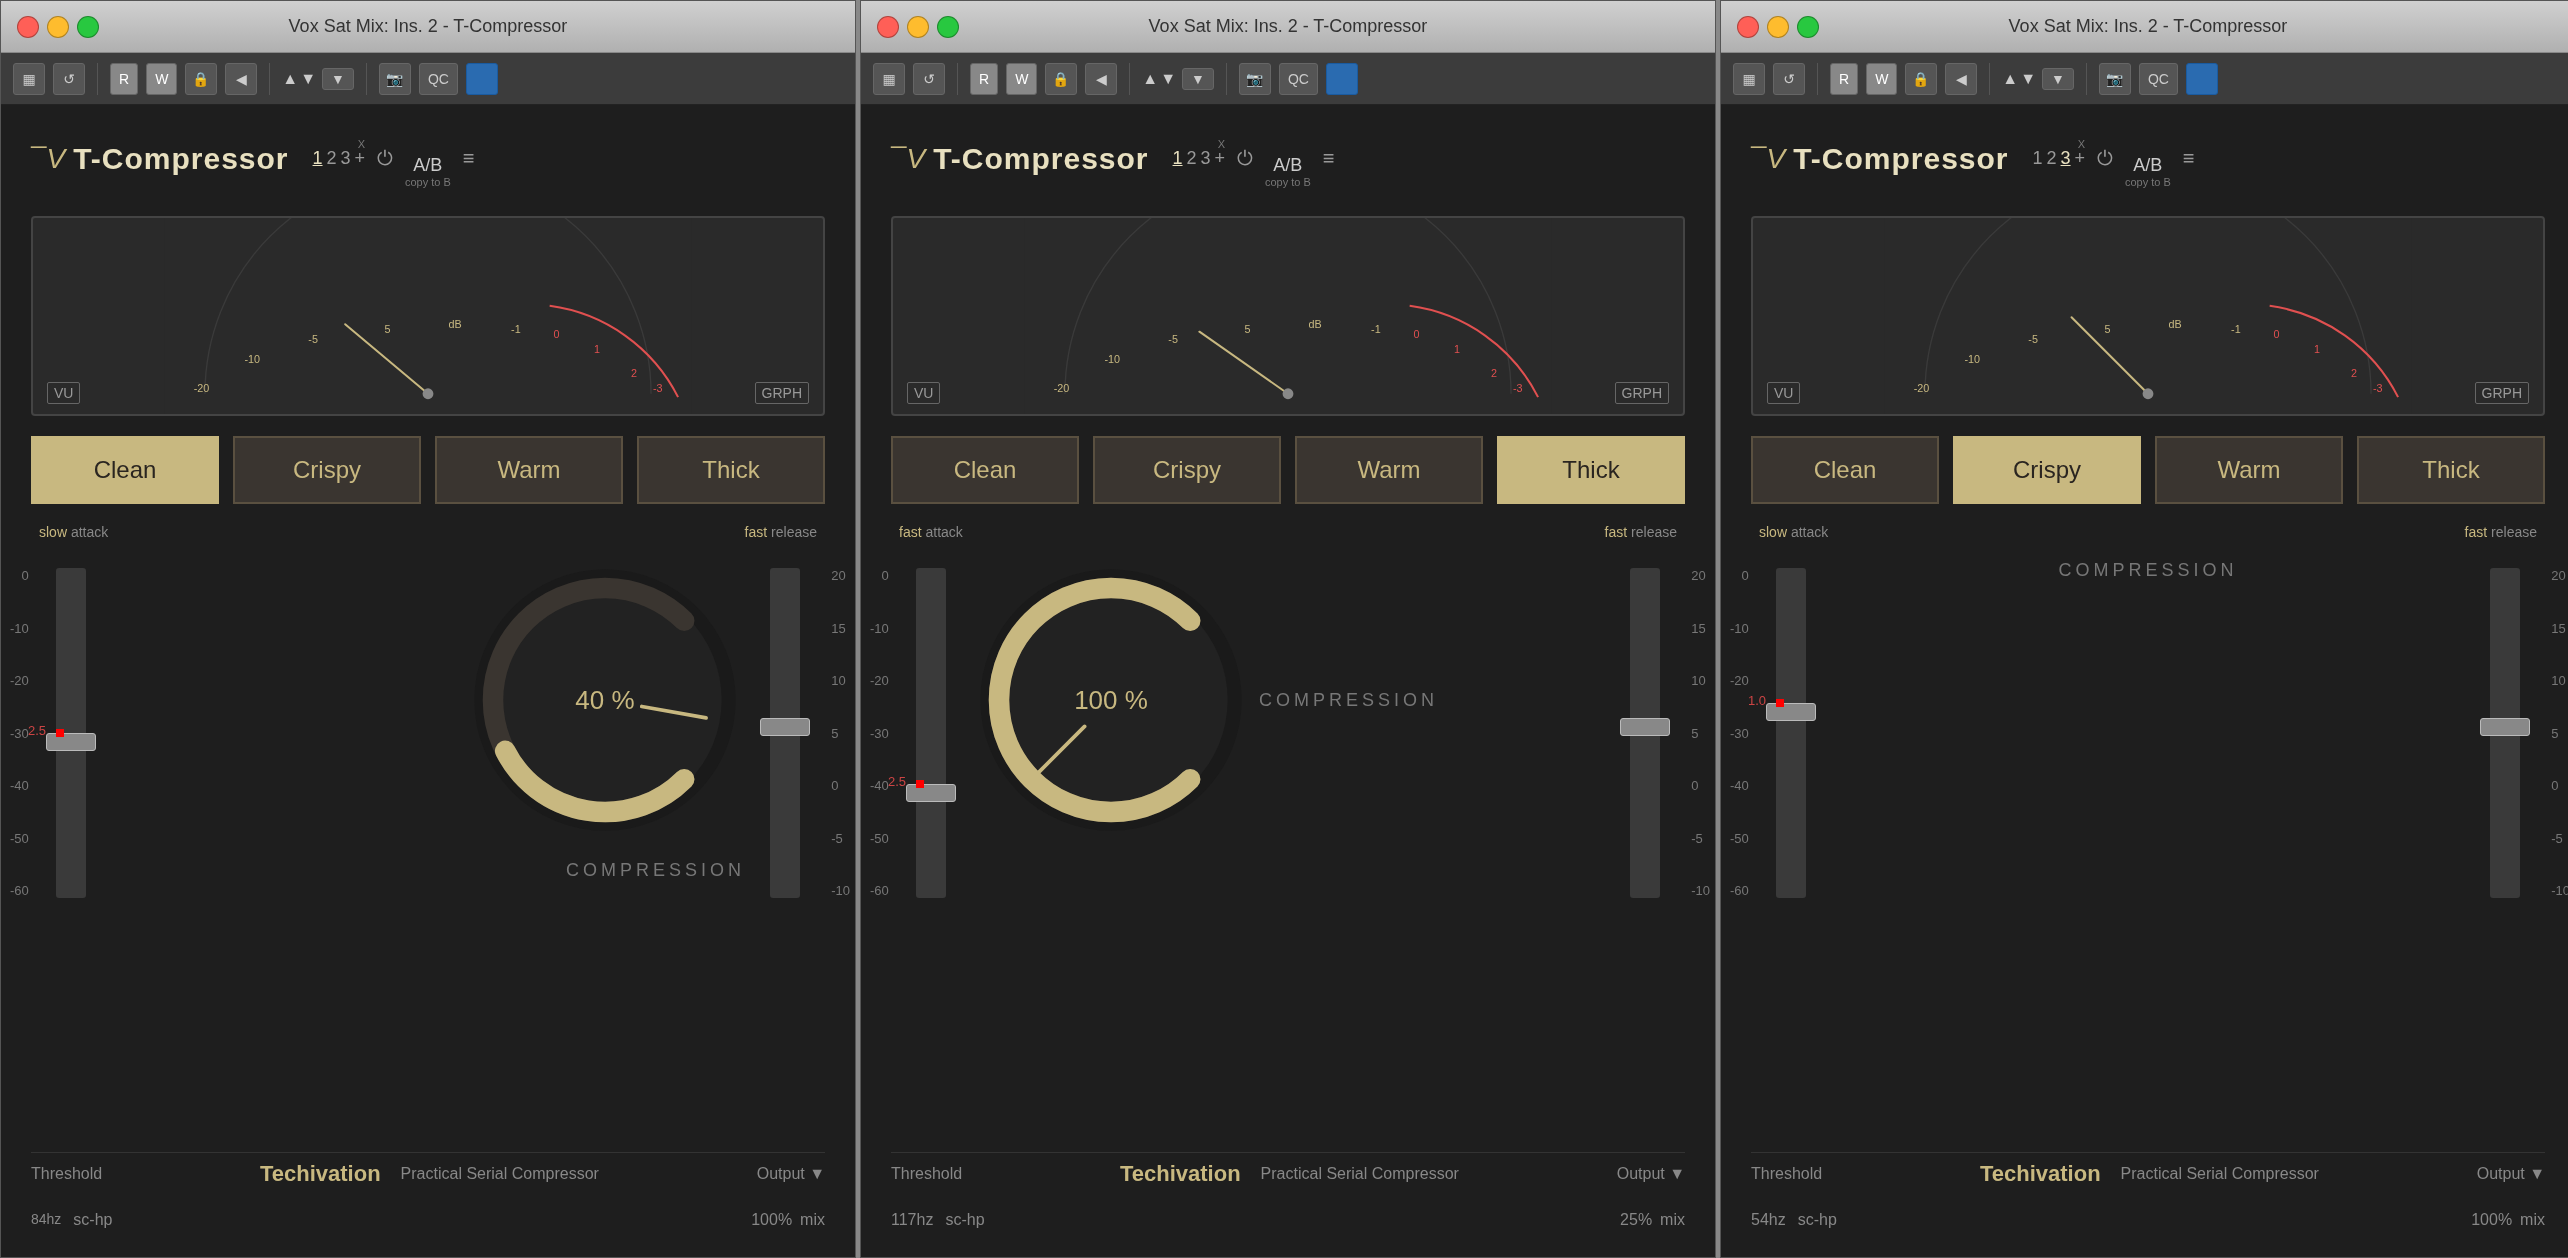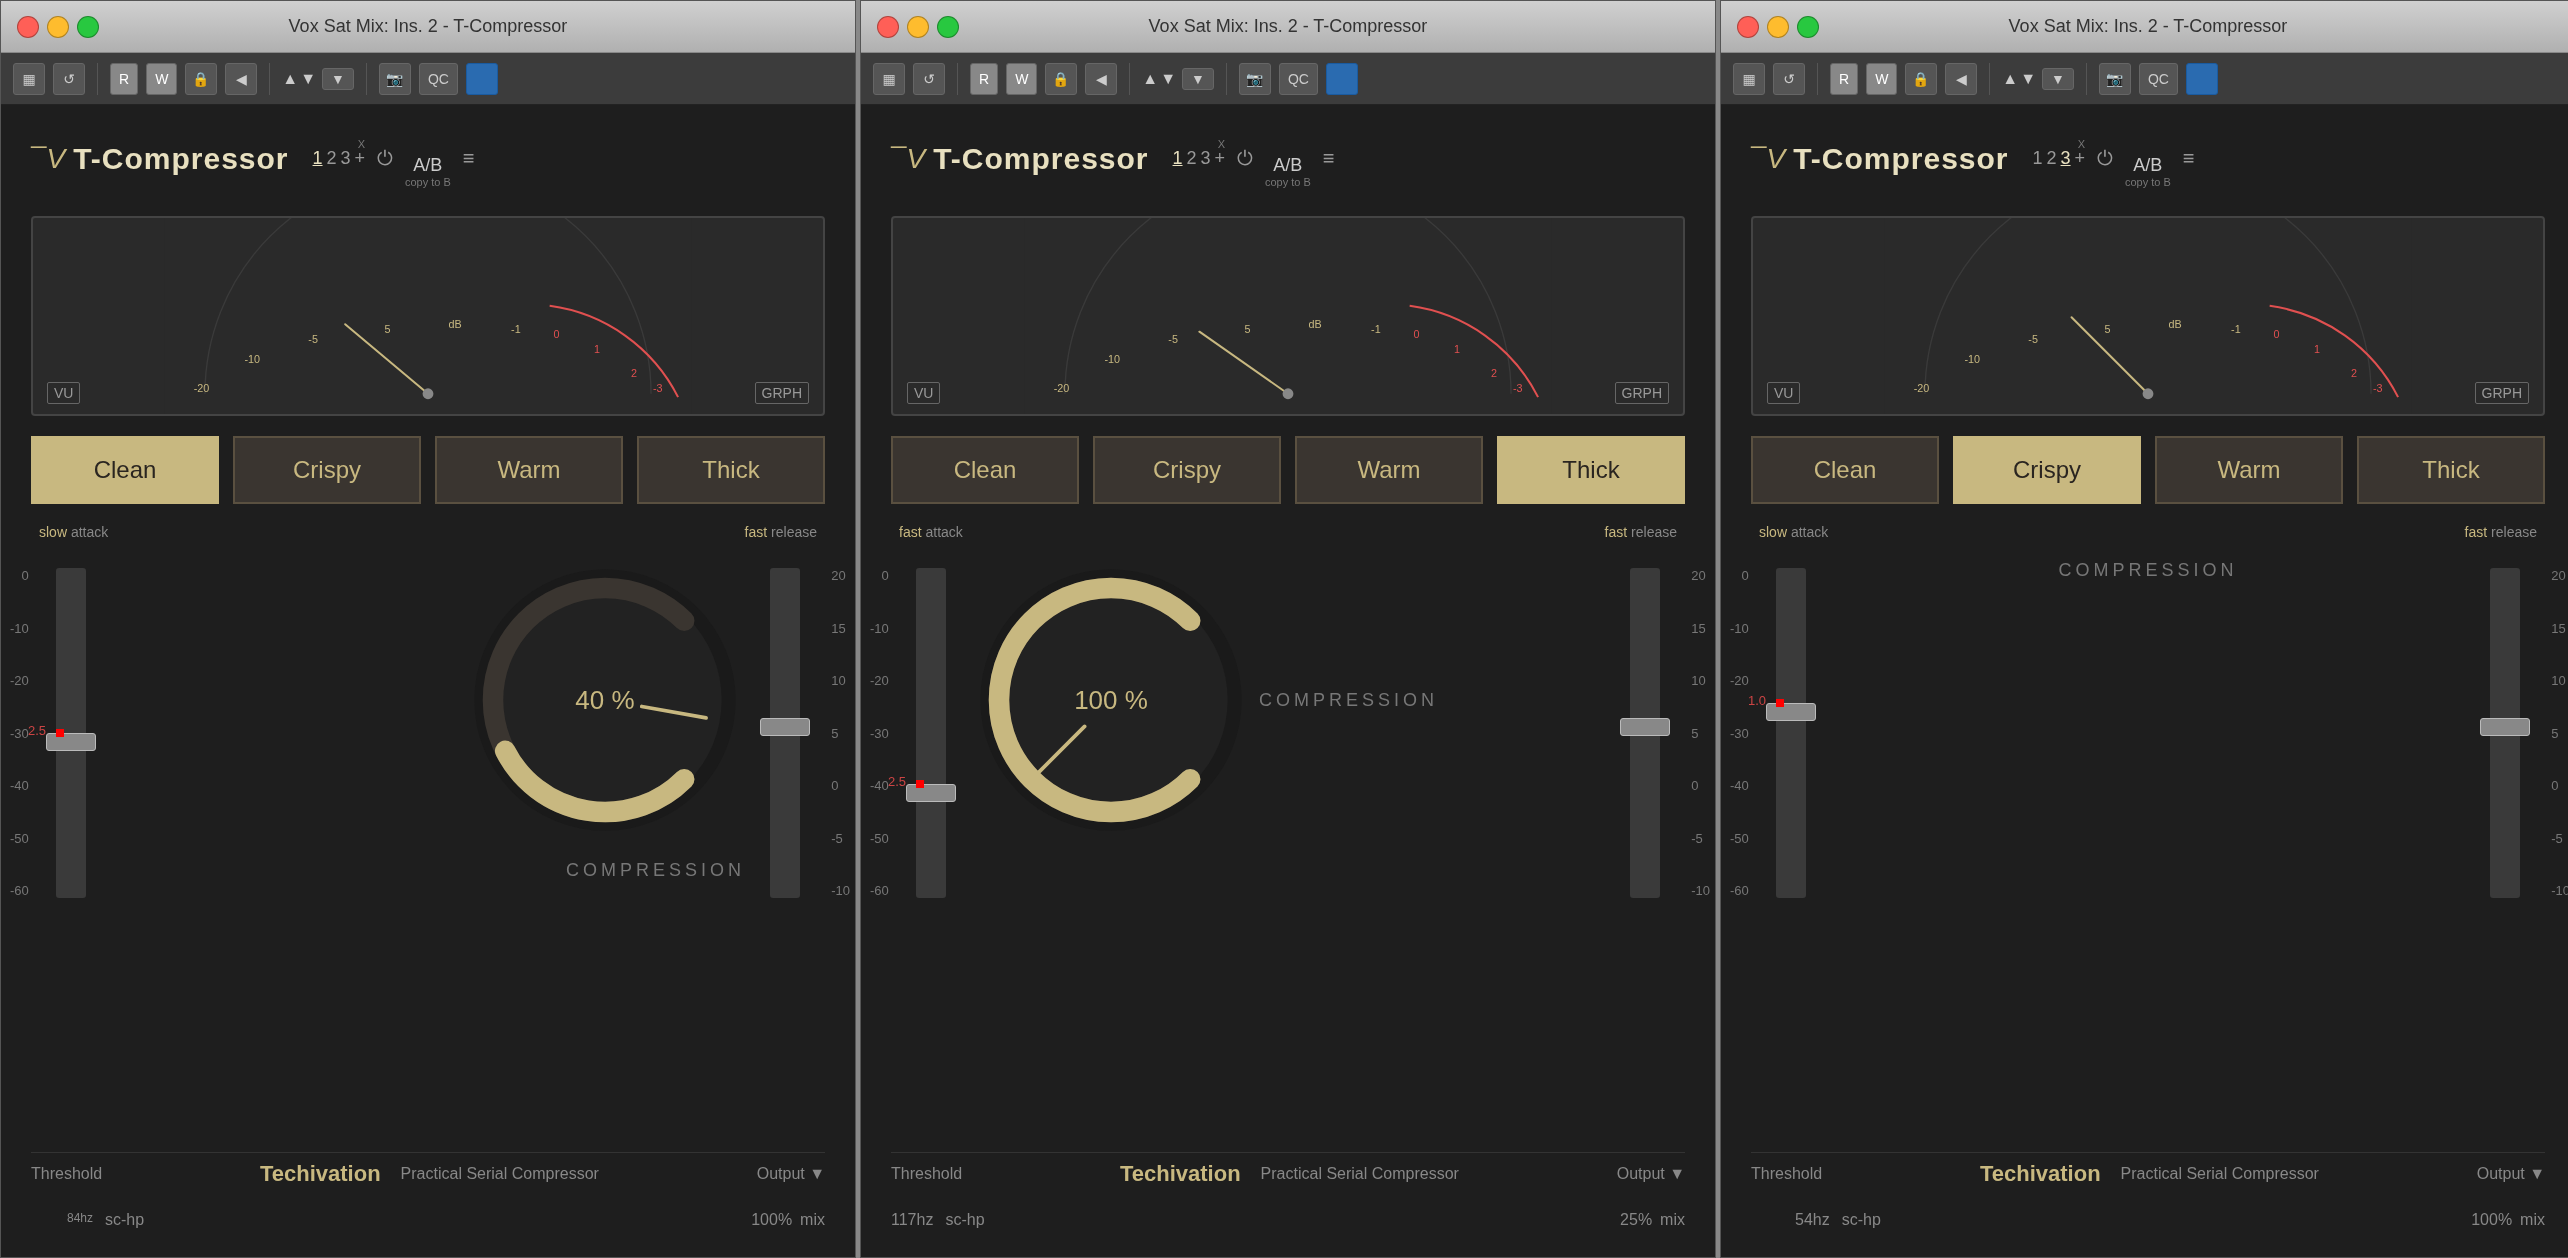--- a/index.html
+++ b/index.html
@@ -444,21 +444,21 @@
     <div style="display:flex;gap:20px;align-items:center;">
       <span style="color:#c8b880;font-size:22px;font-weight:700;">Techivation</span>
       <span style="color:#888;font-size:16px;">Practical Serial Compressor</span>
     </div>
     <div style="display:flex;gap:8px;align-items:center;">
       <span style="color:#888;font-size:16px;">Output ▼</span>
     </div>
   </div>
         <div style="display: flex; justify-content: space-between; padding: 4px 0px;">
     <div style="display:flex;gap:12px;">
-      <span style="color:#888;font-size:12px;margin-left:36px;">84hz</span>
+      <span style="color:#888;font-size:14px;">84hz</span>
       <span style="color:#888;font-size:16px;">sc-hp</span>
     </div>
     <div style="display:flex;gap:8px;">
       <span style="color:#888;font-size:16px;">100%</span>
       <span style="color:#888;font-size:16px;">mix</span>
     </div>
   </div>
       </div>
     </div>
     <div style="width: 4px; background: rgb(136, 136, 136); flex-shrink: 0;"></div>
@@ -762,21 +762,21 @@
       <span style="color:#888;font-size:16px;">Threshold</span>
     </div>
     <div style="display:flex;gap:20px;align-items:center;">
       <span style="color:#c8b880;font-size:22px;font-weight:700;">Techivation</span>
       <span style="color:#888;font-size:16px;">Practical Serial Compressor</span>
     </div>
     <div style="display:flex;gap:8px;align-items:center;">
       <span style="color:#888;font-size:16px;">Output ▼</span>
     </div>
   </div>
-        <div style="display: flex; justify-content: space-between; padding: 4px 0px; margin-left: 44px;">
+        <div style="display: flex; justify-content: space-between; padding: 4px 0px;">
     <div style="display:flex;gap:12px;">
       <span style="color:#888;font-size:16px;">54hz</span>
       <span style="color:#888;font-size:16px;">sc-hp</span>
     </div>
     <div style="display:flex;gap:8px;">
       <span style="color:#888;font-size:16px;">100%</span>
       <span style="color:#888;font-size:16px;">mix</span>
     </div>
   </div>
       </div>

